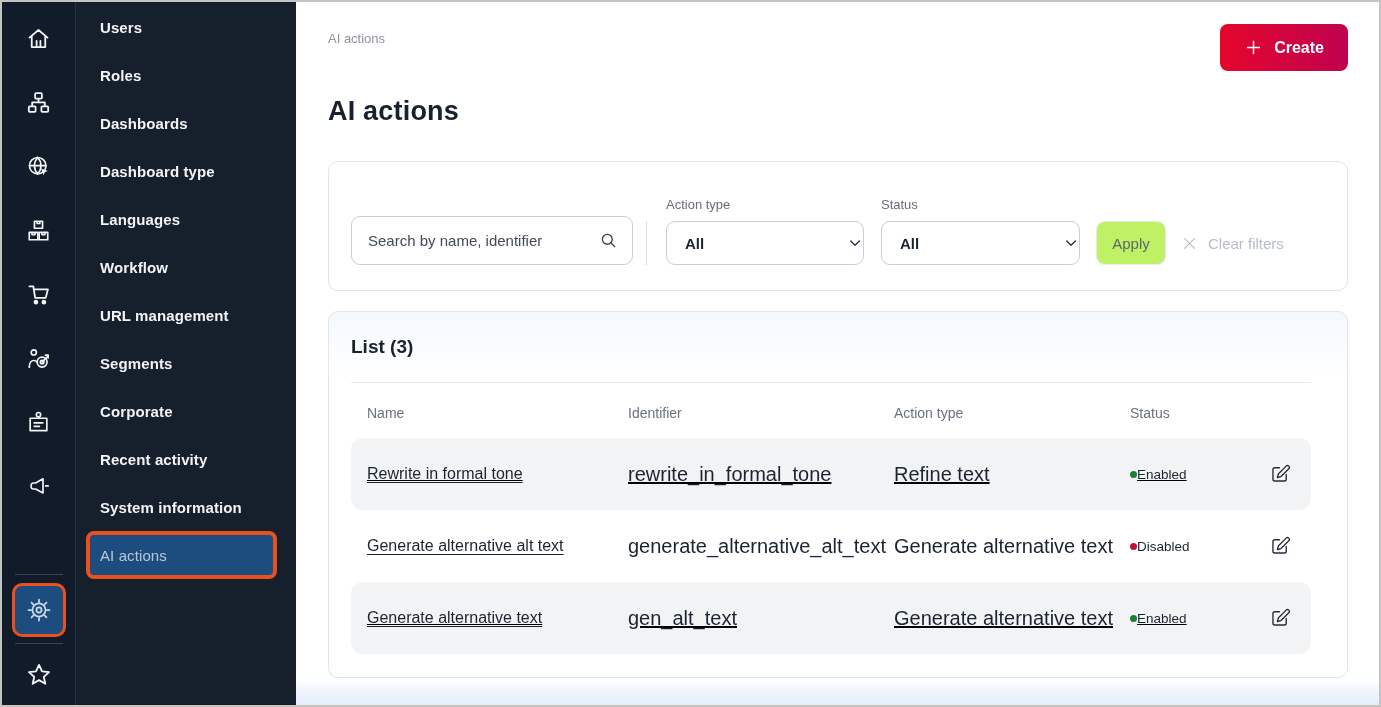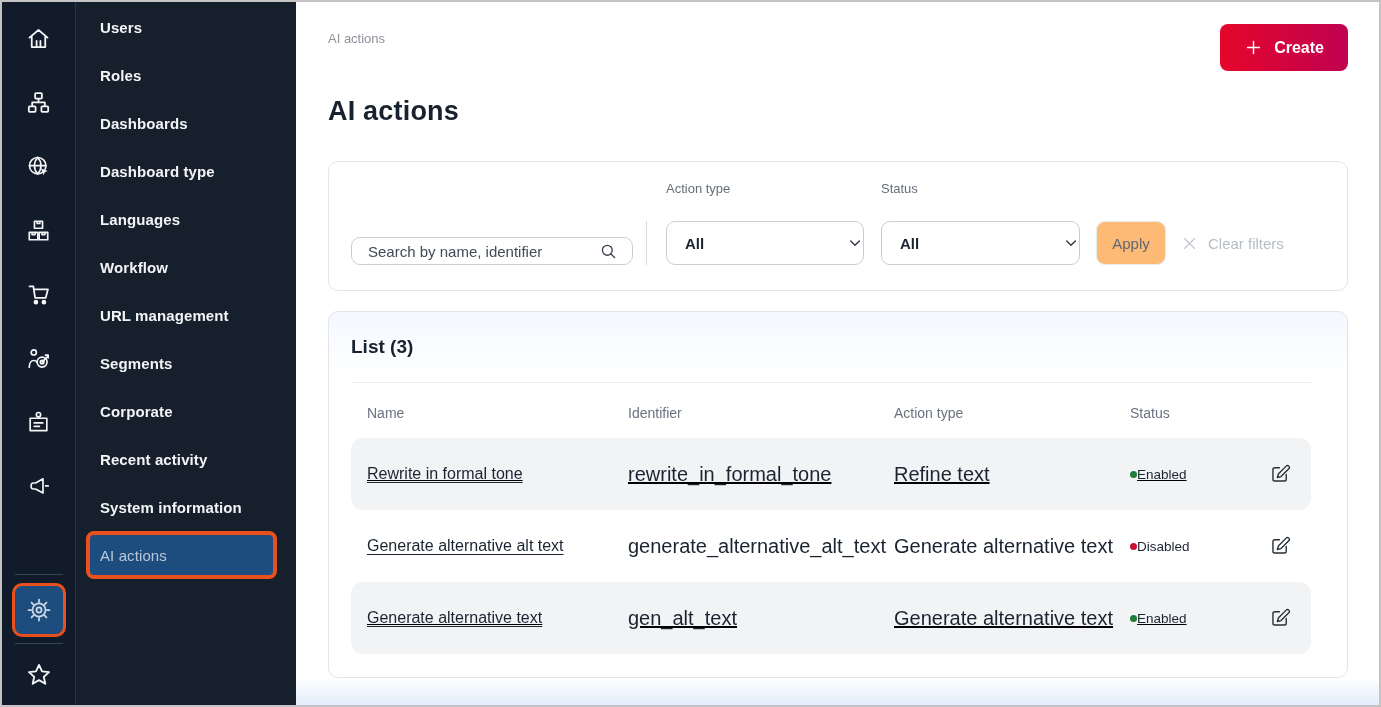--- a/index.html
+++ b/index.html
@@ -54,40 +54,40 @@
   }
   .create-btn svg { width:19px; height:19px; }
   .page-title { font-size:27px; font-weight:800; color:#18212e; margin-top:20px; letter-spacing:.2px; }
 
   .filter-card {
     margin-top:34px; border:1px solid #e2e5e9; border-radius:10px; background:#fff;
     height:130px; display:flex; align-items:flex-end; padding:0 22px 25px 22px;
   }
   .field-label { font-size:13px; color:#666e78; margin-bottom:9px; }
   .search-box {
-    width:282px; height:28px; border:1px solid #c9ced6; border-radius:9px;
+    width:282px; height:49px; border:1px solid #c9ced6; border-radius:9px;
     display:flex; align-items:center; padding:0 14px 0 16px;
   }
   .search-box input {
     border:none; outline:none; flex:1; font-size:15px; color:#323b48; font-family:inherit; background:transparent;
   }
   .search-box input::placeholder { color:#414a57; opacity:1; }
   .search-box svg { width:19px; height:19px; color:#39414d; flex-shrink:0; }
   .v-divider { width:1px; height:44px; background:#d9dde2; margin:0 19px 0 13px; }
   .select-group { display:flex; flex-direction:column; }
   .select-box {
     height:44px; border:1px solid #c9ced6; border-radius:9px; background:#fff;
     display:flex; align-items:center; justify-content:space-between; padding:0 0 0 18px;
-    font-size:15px; font-weight:600; color:#1a2430; cursor:pointer;margin-top:16px;
+    font-size:15px; font-weight:600; color:#1a2430; cursor:pointer;
   }
   .select-box svg { width:16px; height:16px; color:#2c3540; }
   .gap17 { width:17px; } .gap16 { width:16px; } .gap15 { width:15px; }
   .apply-btn {
     height:44px; width:70px; border:1px solid #e8eaee; border-radius:9px;
-    background:#fdba74; color:#5e6670; font-size:15px; font-family:inherit; cursor:pointer;
+    background:#bef264; color:#5e6670; font-size:15px; font-family:inherit; cursor:pointer;
   }
   .clear-filters {
     display:flex; align-items:center; gap:10px; color:#b7bdc5; font-size:15px;
     height:44px; cursor:default; user-select:none;
   }
   .clear-filters svg { width:17px; height:17px; }
 
   .list-card {
     margin-top:20px; border:1px solid #e2e5e9; border-radius:10px;
     background:linear-gradient(180deg,#f4f8fe 0%,#ffffff 18%);

